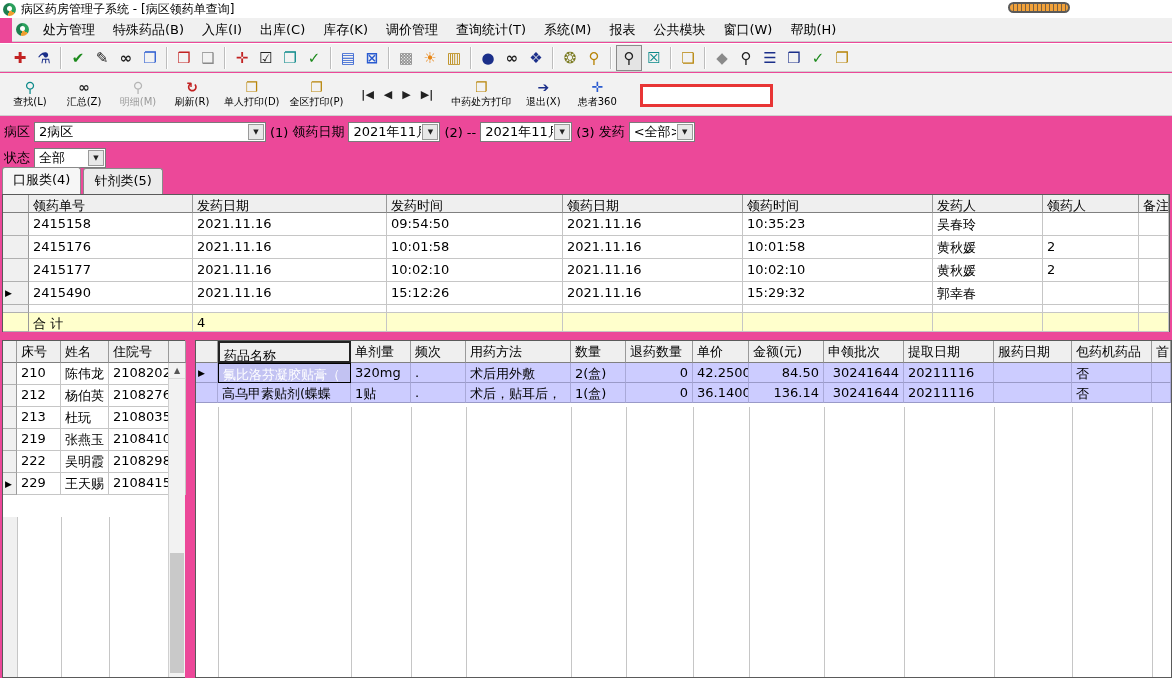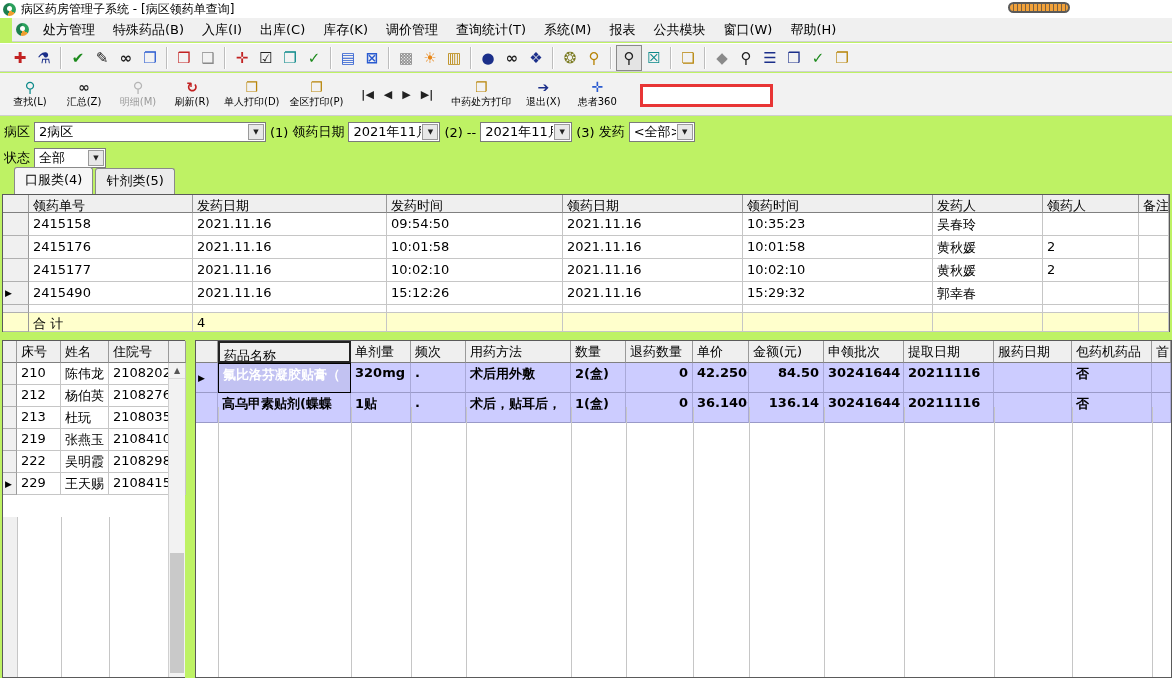--- a/index.html
+++ b/index.html
@@ -1,17 +1,17 @@
 <!DOCTYPE html>
 <html><head>
 <meta charset="utf-8">
 <style>
   html,body{margin:0;padding:0;background:#d8d8d8;}
   *{box-sizing:border-box;font-family:"DejaVu Sans","Liberation Sans",sans-serif;}
-  .screen{position:relative;width:1172px;height:678px;background:#bef264;overflow:hidden;font-size:13px;color:#000;}
+  .screen{position:relative;width:1172px;height:678px;background:#ec4899;overflow:hidden;font-size:13px;color:#000;}
 
   
   .titlebar{position:absolute;left:0;top:0;width:100%;height:18px;background:#fff;display:flex;align-items:center;gap:5px;padding-left:3px;font-size:12px;}
   .logo{width:13px;height:13px;border-radius:50%;background:conic-gradient(#2aa05c 0 35%,#ef9f31 35% 55%,#1d7f4f 55% 100%);position:relative;flex:0 0 auto;}
   .logo::after{content:"";position:absolute;left:4px;top:3px;width:5px;height:5px;border-radius:50%;background:#fff;}
   .capsule{position:absolute;left:1008px;top:2px;width:62px;height:11px;border-radius:6px;border:2px solid #5a5a5a;background:repeating-linear-gradient(90deg,#f2a23a 0 3px,#7a6040 3px 4px);}
 
   
   .menubar{position:absolute;left:12px;top:18px;width:100%;height:24px;background:#f0f0f0;border-bottom:1px solid #d0d0d0;display:flex;align-items:center;gap:2px;padding-left:4px;}
   .menubar .logo{margin-right:4px;}
@@ -40,21 +40,21 @@
   .filters{position:absolute;left:0;top:118px;width:100%;height:52px;}
   .frow{display:flex;align-items:center;gap:4px;height:24px;padding-left:4px;margin-top:2px;}
   .flab{white-space:nowrap;}
   .combo{height:20px;background:#fff;border:1px solid #7b7b7b;display:flex;align-items:center;position:relative;padding-left:4px;font-size:13px;}
   .combo .val{flex:1;white-space:nowrap;overflow:hidden;}
   .ddb{width:16px;height:16px;margin:0 1px;background:#e8e8e8;border:1px solid #9a9a9a;display:flex;align-items:center;justify-content:center;flex:0 0 auto;}
   .ddb::after{content:"▼";font-size:7px;color:#222;}
   .w-ward{width:232px}.w-date{width:92px}.w-disp{width:66px}.w-stat{width:72px}
 
   
-  .tabs{position:absolute;left:14px;top:170px;height:24px;display:flex;align-items:flex-end;gap:2px;}
+  .tabs{position:absolute;left:2px;top:170px;height:24px;display:flex;align-items:flex-end;gap:2px;}
   .tab{border:1px solid #8a8a8a;border-bottom:none;background:#ececec;padding:3px 10px 4px;font-size:13px;border-radius:3px 3px 0 0;}
   .tab.active{background:#f6f6f6;position:relative;top:1px;padding-bottom:6px;}
 
   
   .grid{position:absolute;background:#fff;border:1px solid #5a5a5a;}
   .grow{display:grid;}
   .gc{border-right:1px solid #c6c6c6;border-bottom:1px solid #c6c6c6;padding:2px 4px 0;white-space:nowrap;overflow:hidden;}
   .gh .gc{background:#efefef;border-right:1px solid #9a9a9a;border-bottom:1px solid #808080;}
   .gut{background:#f0f0f0;border-right:1px solid #9a9a9a;border-bottom:1px solid #b0b0b0;position:relative;}
   .mark::after{content:"▶";position:absolute;left:2px;top:50%;transform:translateY(-50%);font-size:9px;color:#000;}
@@ -78,21 +78,21 @@
     background-image:linear-gradient(#c6c6c6,#c6c6c6),linear-gradient(#c6c6c6,#c6c6c6),linear-gradient(#c6c6c6,#c6c6c6),linear-gradient(#f0f0f0,#f0f0f0);
     background-size:1px 100%,1px 100%,1px 100%,14px 100%;
     background-position:14px 0,58px 0,106px 0,0 0;background-repeat:no-repeat;}
   .vscroll{position:absolute;right:0;top:22px;bottom:0;width:17px;background:#f2f2f2;border-left:1px solid #d0d0d0;}
   .vscroll .up{height:16px;border-bottom:1px solid #d9d9d9;display:flex;align-items:center;justify-content:center;font-size:8px;color:#555;}
   .vscroll .thumb{position:absolute;left:1px;right:1px;top:190px;height:120px;background:#c9c9c9;}
 
   .drugs{left:195px;top:340px;width:977px;height:338px;border-left:1px solid #5a5a5a;}
   .drugs .grow{grid-template-columns:22px 133px 60px 55px 105px 55px 67px 56px 75px 80px 90px 78px 80px 1fr;}
   .drugs .gh{height:22px;}
-  .drugs .gr{height:30px;font-weight:bold;}
+  .drugs .gr{height:20px;}
   .drugs .gr .gc{background:#ccccff;border-right:1px solid #a9a9d8;border-bottom:1px solid #9a9ac8;}
   .drugs .gc.num{text-align:right;}
   .drugs .gh .name{border:2px solid #222;padding-top:4px;}
   .selcell{border:1px solid #000 !important;color:#fff;background:#c2c2f2 !important;}
   .dfill{position:absolute;left:0;top:66px;width:100%;bottom:0;background-repeat:no-repeat;
     background-image:linear-gradient(#c6c6c6,#c6c6c6),linear-gradient(#c6c6c6,#c6c6c6),linear-gradient(#c6c6c6,#c6c6c6),linear-gradient(#c6c6c6,#c6c6c6),linear-gradient(#c6c6c6,#c6c6c6),linear-gradient(#c6c6c6,#c6c6c6),linear-gradient(#c6c6c6,#c6c6c6),linear-gradient(#c6c6c6,#c6c6c6),linear-gradient(#c6c6c6,#c6c6c6),linear-gradient(#c6c6c6,#c6c6c6),linear-gradient(#c6c6c6,#c6c6c6),linear-gradient(#c6c6c6,#c6c6c6),linear-gradient(#c6c6c6,#c6c6c6);
     background-size:1px 100%,1px 100%,1px 100%,1px 100%,1px 100%,1px 100%,1px 100%,1px 100%,1px 100%,1px 100%,1px 100%,1px 100%,1px 100%;
     background-position:22px 0,155px 0,215px 0,270px 0,375px 0,430px 0,497px 0,553px 0,628px 0,708px 0,798px 0,876px 0,956px 0;}
 </style>
 </head>

